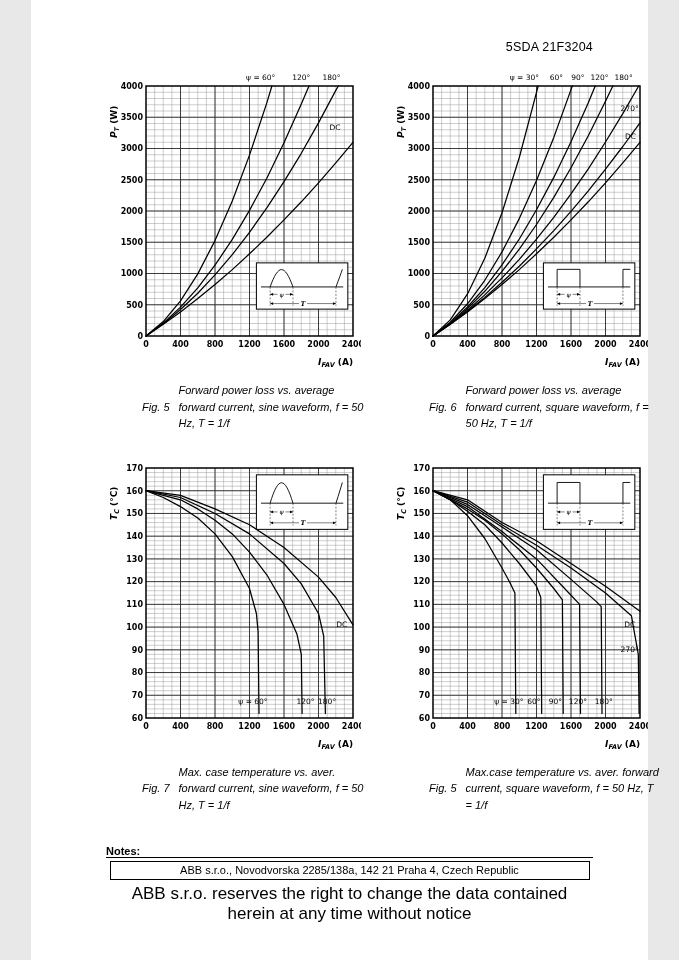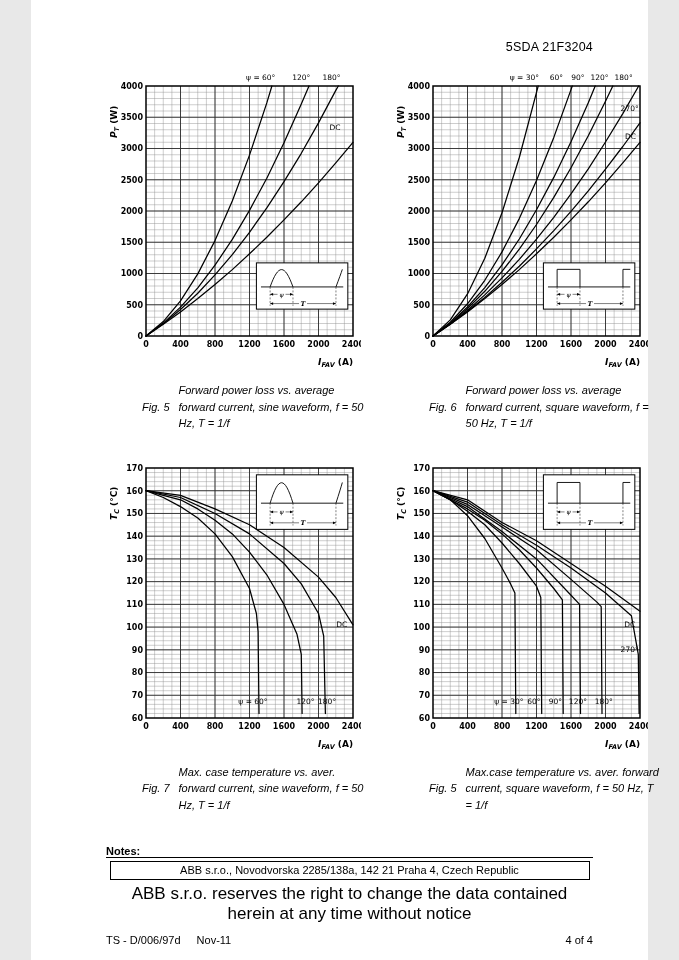--- a/index.html
+++ b/index.html
@@ -617,22 +617,15 @@
   </div>
 
   <div class="notes">Notes:</div>
 
   <div class="footer">
     <div class="rule"></div>
     <div class="address-box">
       <span>ABB s.r.o., Novodvorska 2285/138a, 142 21 Praha 4, Czech Republic</span>
     </div>
     <div class="disclaimer">ABB s.r.o. reserves the right to change the data contained herein at any time without notice</div>
-    <div class="footer-row">
-      <span class="footer-left">
-        <span>TS - D/006/97d</span>
-        <span>Nov-11</span>
-      </span>
-      <span>4 of 4</span>
-    </div>
   </div>
 
 </div>
 
 </body></html>

